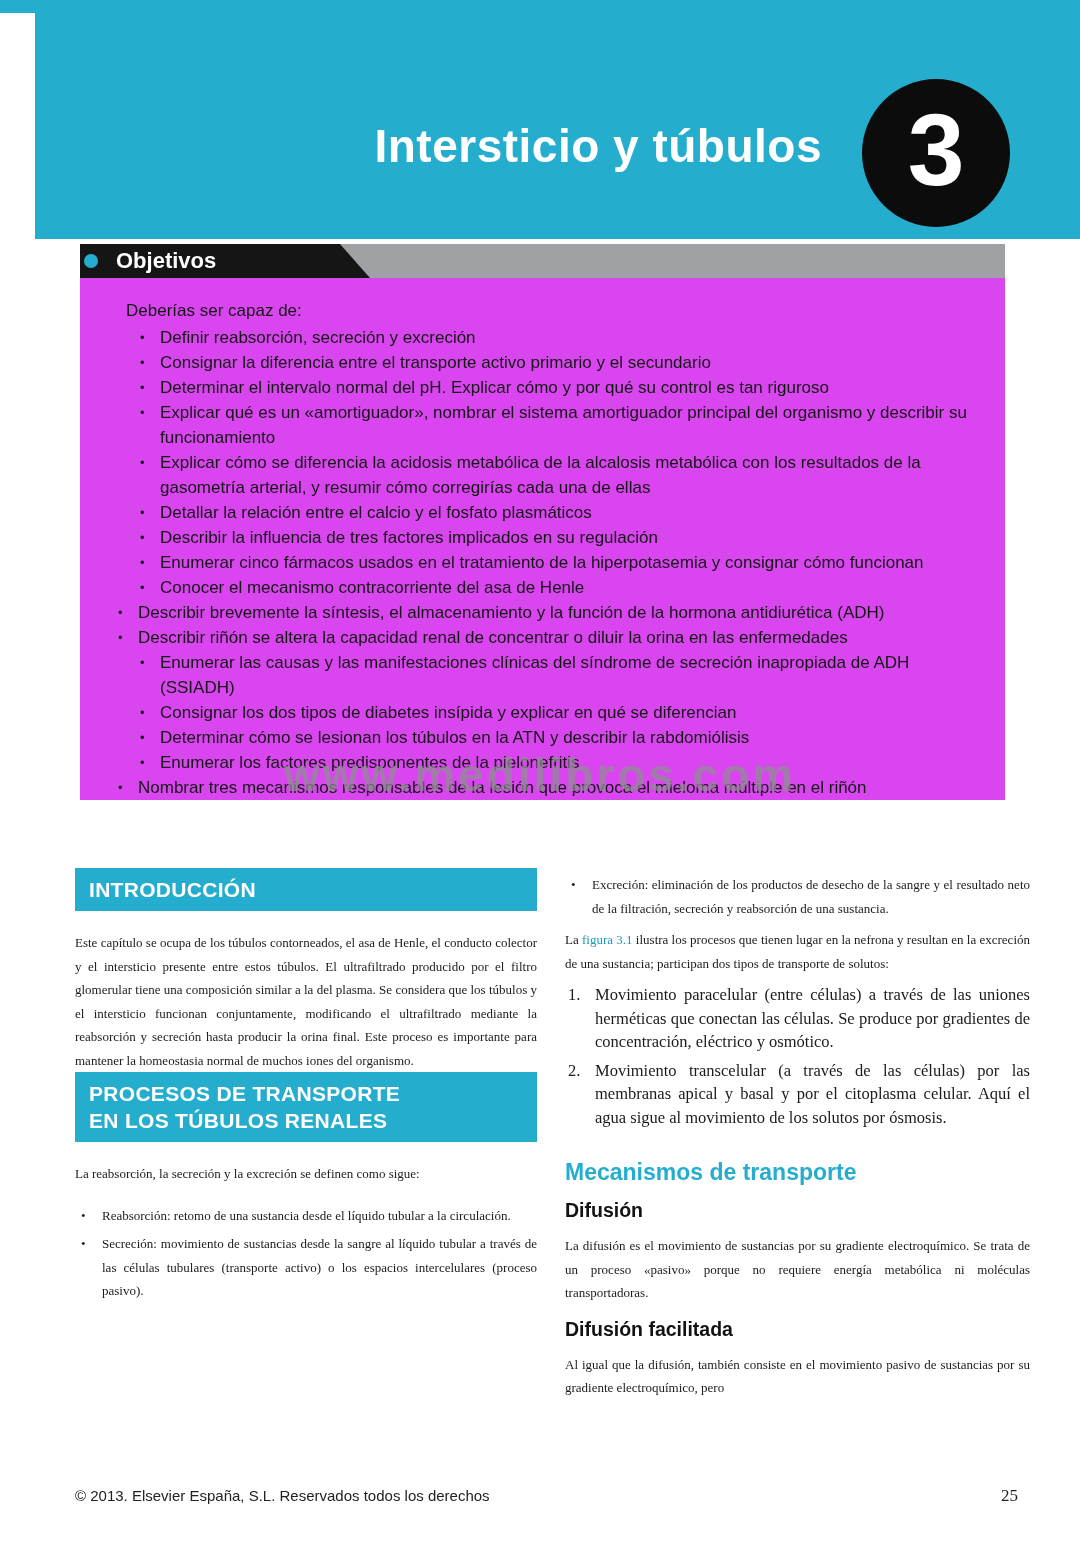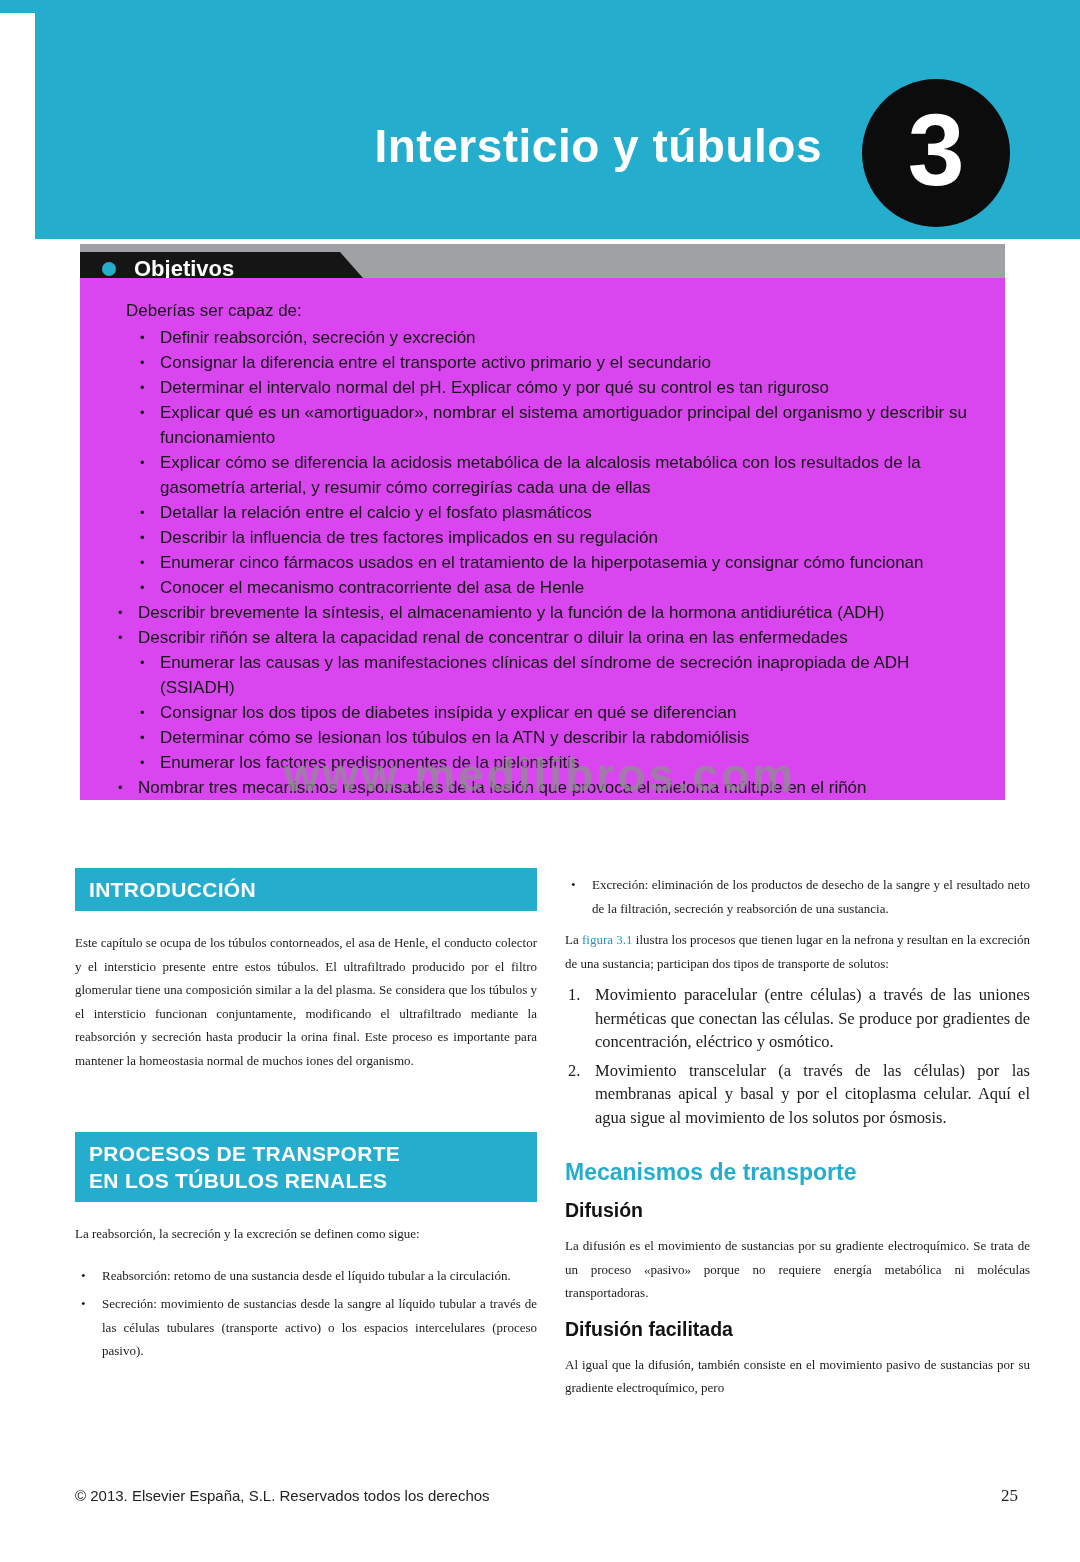--- a/index.html
+++ b/index.html
@@ -10,23 +10,23 @@
 
   
   .top-strip { position:absolute; top:0; left:0; width:100%; height:13px; background:#25ADCE; }
   .chapter-header { position:absolute; top:13px; left:35px; right:0; height:226px; background:#25ADCE; }
   .chapter-title { position:absolute; top:108px; right:258px; color:#ffffff; font:bold 46px/1.1 "Liberation Sans", sans-serif; letter-spacing:.5px; white-space:nowrap; }
   .chapter-badge { position:absolute; top:66px; right:70px; width:148px; height:148px; background:#0c0c0c; border-radius:50%; display:flex; align-items:center; justify-content:center; }
   .chapter-number { color:#ffffff; font:bold 102px/1 "Liberation Sans", sans-serif; transform:translateY(-3px); }
 
   
   .objetivos-band { position:absolute; top:244px; left:80px; width:925px; height:34px; background:#9FA1A5; }
-  .objetivos-label { position:absolute; left:0; top:8px; height:34px; width:290px; background:#151515;
+  .objetivos-label { position:absolute; left:0; top:0; height:34px; width:290px; background:#151515;
     clip-path:polygon(0 0, calc(100% - 30px) 0, 100% 100%, 0 100%);
-    display:flex; align-items:center; gap:18px; padding-left:22px;
+    display:flex; align-items:center; gap:18px; padding-left:4px;
     color:#ffffff; font:bold 22px "Liberation Sans", sans-serif; }
   .dot { width:14px; height:14px; border-radius:50%; background:#25ADCE; flex:0 0 auto; }
 
   
   .objectives-box { position:absolute; top:278px; left:80px; width:925px; height:522px; background:#d946ef;
     padding:20px 38px 0 46px; font-family:"Liberation Sans", sans-serif; font-size:17px; color:#161616; }
   .objectives-intro { line-height:25px; margin-bottom:2px; }
   .objectives-list { list-style:none; }
   .objective-item { position:relative; margin-left:12px; padding-left:22px; line-height:25px; }
   .objective-item::before { content:"•"; position:absolute; left:2px; top:0; font-size:13px; line-height:25px; }
@@ -36,21 +36,21 @@
   .watermark { position:absolute; top:748px; left:0; width:100%; text-align:center; z-index:2;
     font:bold 46px "Liberation Sans", sans-serif; color:#8E9092; opacity:.72; letter-spacing:3px; }
 
   
   .columns { position:absolute; top:868px; left:75px; width:955px; display:flex; gap:28px; }
   .col-left { width:462px; }
   .col-right { width:465px; }
 
   .teal-heading { background:#25ADCE; color:#ffffff; font:bold 21px/27px "Liberation Sans", sans-serif; padding:8px 14px; letter-spacing:.3px; }
   .teal-heading .hl { display:block; }
-  .mt-lg { margin-top:60px; }
+  .mt-lg { }
 
   .body-par { font-size:13px; line-height:23.5px; text-align:justify; color:#1b1b1b; margin-top:20px; }
   .figure-par { margin-top:8px; }
   .after-head { margin-top:12px; }
   .fig-link { color:#1899BC; text-decoration:none; cursor:pointer; }
 
   .body-bullets { list-style:none; margin-top:18px; }
   .body-bullets.flush { margin-top:2px; }
   .body-bullet { position:relative; padding-left:27px; font-size:13px; line-height:23.5px; text-align:justify; color:#1b1b1b; margin-top:5px; }
   .body-bullet::before { content:"•"; position:absolute; left:6px; }

